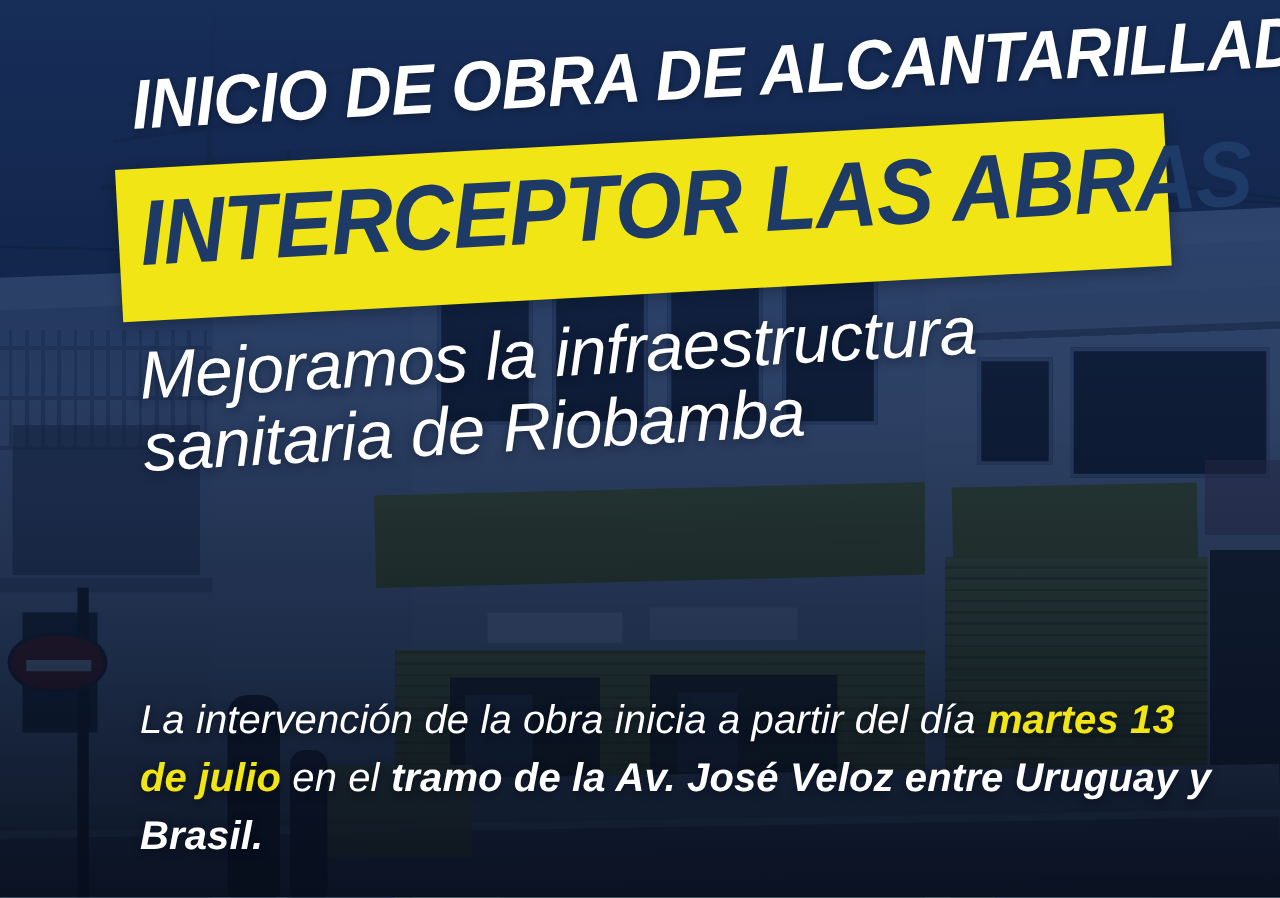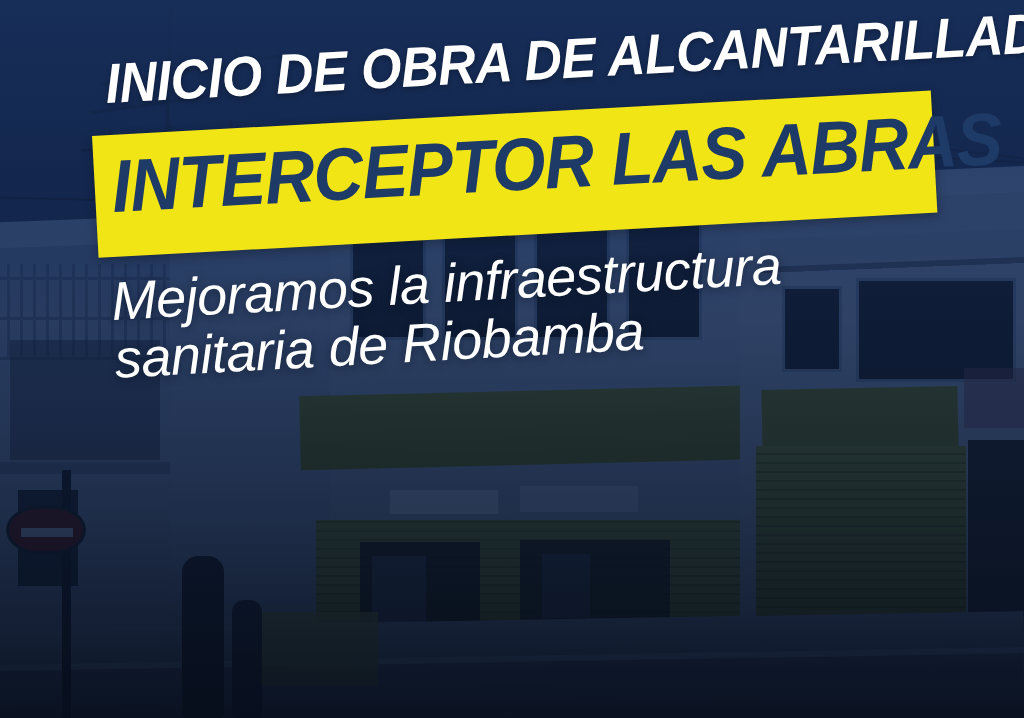--- a/index.html
+++ b/index.html
@@ -270,15 +270,21 @@
 
     <div class="band"></div>
 
     <div class="band-text">INTERCEPTOR LAS ABRAS</div>
 
     <div class="subtitle">
       <span>Mejoramos la infraestructura</span>
       <span>sanitaria de Riobamba</span>
     </div>
 
+    <div class="body-copy">
+      <span>La intervención de la obra inicia a partir del día</span>
+      <span class="hl">martes 13 de julio</span>
+      <span>en el</span>
+      <b>tramo de la Av. José Veloz entre Uruguay y Brasil.</b>
+    </div>
 
   </div>
 </div>
 
 </body></html>

